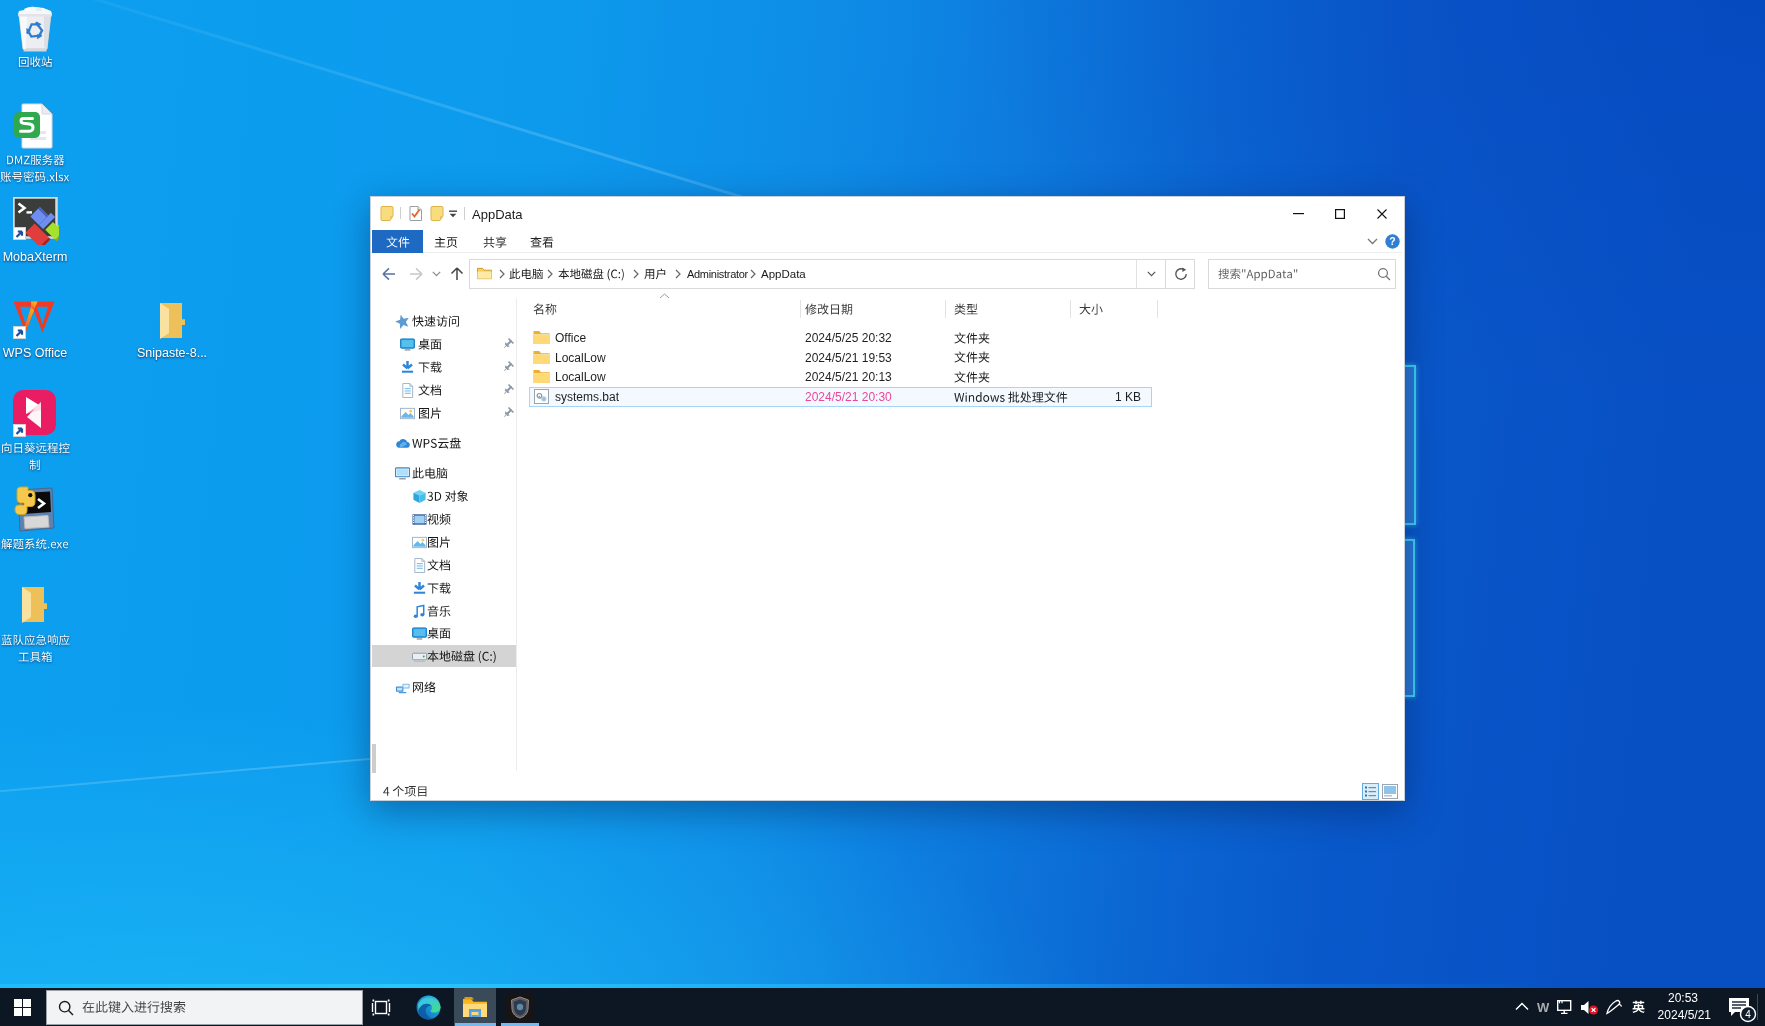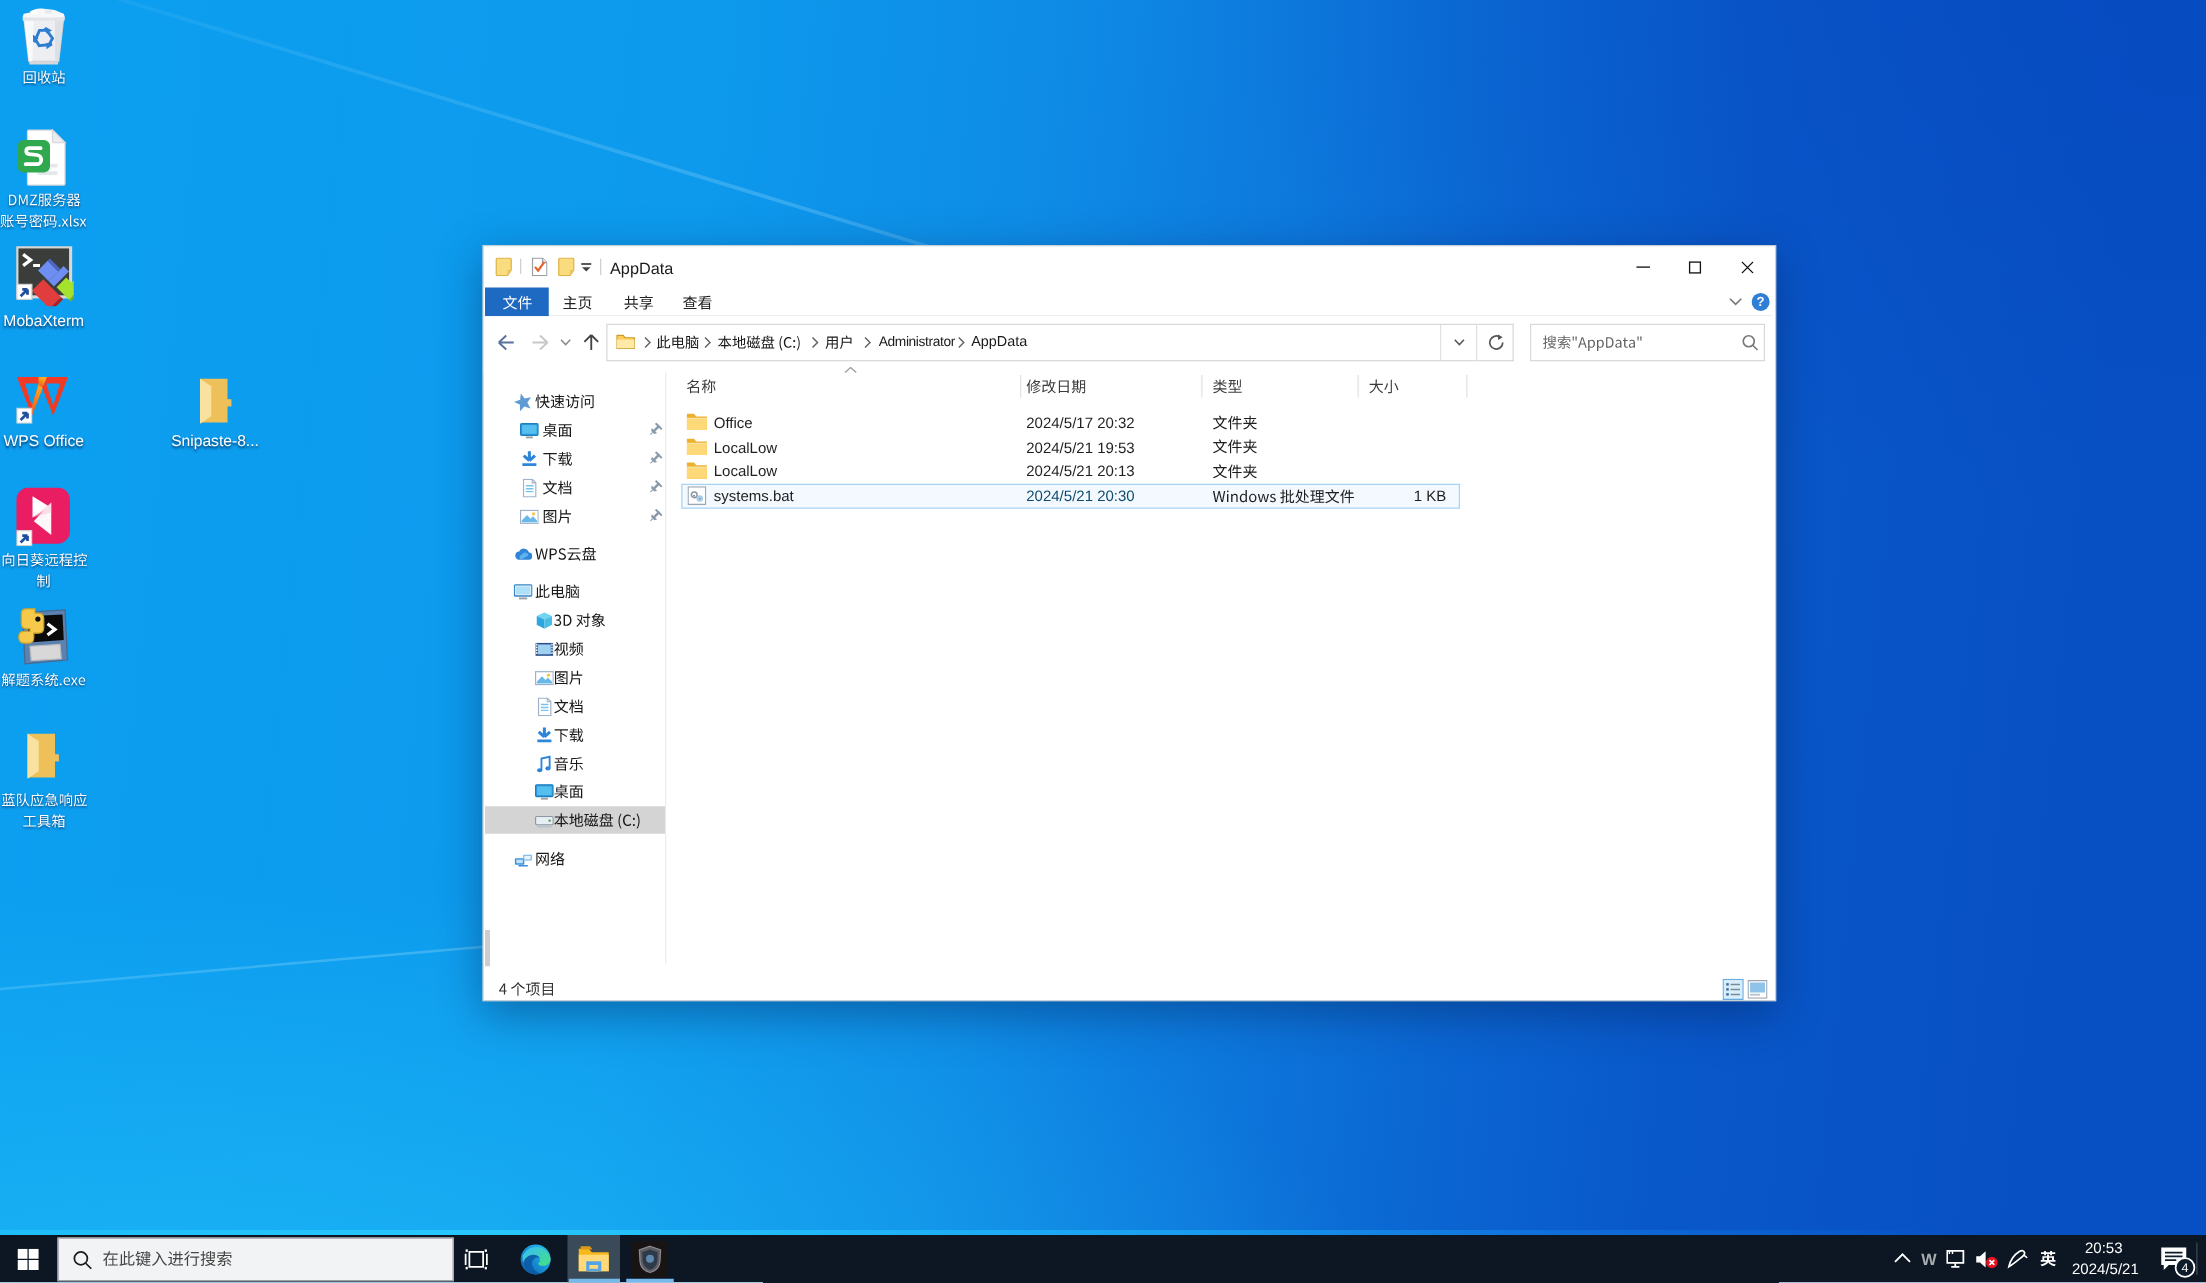--- a/index.html
+++ b/index.html
@@ -143,21 +143,21 @@
 <div style="position:absolute;left:17.8px;top:648.8px;line-height:0;filter:drop-shadow(0 1px 1px rgba(0,20,60,.65));"><svg width="35.5" height="15.2" viewBox="0 -12.2 35.5 15.2">
         <path d="M0.6 -0.8V0H10.9V-0.8H6.2V-7.5H10.3V-8.4H1.2V-7.5H5.2V-0.8Z M18.5 -1C19.7 -0.4 21.1 0.4 21.9 0.9L22.6 0.3C21.7 -0.3 20.3 -1 19 -1.6ZM15.3 -1.5C14.6 -0.9 13.1 -0.1 12 0.3C12.2 0.5 12.5 0.7 12.6 0.9C13.8 0.5 15.2 -0.3 16.1 -1ZM13.9 -9.1V-2.4H12.1V-1.6H22.4V-2.4H20.7V-9.1ZM14.8 -2.4V-3.4H19.9V-2.4ZM14.8 -6.7H19.9V-5.8H14.8ZM14.8 -7.4V-8.4H19.9V-7.4ZM14.8 -5.1H19.9V-4.1H14.8Z M29.6 -3.4H32.6V-2.2H29.6ZM29.6 -4V-5.2H32.6V-4ZM29.6 -1.5H32.6V-0.3H29.6ZM28.7 -6V0.9H29.6V0.4H32.6V0.8H33.5V-6ZM25.1 -9.7C24.8 -8.5 24.1 -7.4 23.4 -6.6C23.6 -6.5 24 -6.3 24.1 -6.2C24.5 -6.6 24.9 -7.2 25.2 -7.8H25.7C25.9 -7.3 26.2 -6.8 26.3 -6.4H25.7V-5.1H23.7V-4.3H25.5C25 -3 24.2 -1.7 23.4 -1C23.6 -0.8 23.8 -0.5 23.9 -0.3C24.5 -1 25.2 -1.9 25.7 -2.9V0.9H26.5V-2.9C27 -2.4 27.6 -1.8 27.8 -1.4L28.4 -2.1C28.1 -2.4 27 -3.4 26.5 -3.8V-4.3H28.4V-5.1H26.5V-6.3L27.1 -6.6C27 -6.9 26.8 -7.4 26.6 -7.8H28.6V-8.5H25.6C25.7 -8.9 25.9 -9.2 26 -9.5ZM29.6 -9.7C29.3 -8.6 28.7 -7.5 27.9 -6.8C28.2 -6.6 28.5 -6.4 28.7 -6.3C29.1 -6.7 29.5 -7.2 29.8 -7.8H30.5C30.8 -7.3 31.2 -6.7 31.4 -6.2L32.1 -6.6C32 -6.9 31.7 -7.4 31.4 -7.8H33.9V-8.5H30.1C30.3 -8.9 30.4 -9.2 30.5 -9.5Z" fill="#fff"></path>
       </svg></div>
 <svg class="abs" style="left:158px;top:302px" width="28" height="40" viewBox="0 0 28 40">
       <path d="M2 1 L24 1 L24 17.5 L27 17.5 L27 23 L24 23 L24 36 L2 36 Z" fill="#eec05a"></path>
       <path d="M24 17.5 L27 17.5 L27 23 L24 23 Z" fill="#eec05a"></path>
       <path d="M2 1 L11 7 L11 31 L2 37 Z" fill="#f9e2a0"></path>
       <path d="M10 7 L24 7 L24 36 L10 31 Z" fill="none"></path>
     </svg>
 <div class="abs" style="left:112.0px;top:345.6px;width:120px;text-align:center;font-size:12.5px;color:#fff;text-shadow:0 1px 2px rgba(0,20,60,.8);white-space:nowrap">Snipaste-8...</div>
-<div class="abs" style="left:386px;top:196px;width:1035px;height:605px;background:#fff;border:1px solid rgba(130,150,170,.45);box-shadow:0 10px 34px rgba(0,25,70,.4)">
+<div class="abs" style="left:370px;top:196px;width:1035px;height:605px;background:#fff;border:1px solid rgba(130,150,170,.45);box-shadow:0 10px 34px rgba(0,25,70,.4)">
 <svg class="abs" style="left:9px;top:9px" width="14" height="15" viewBox="0 0 14 15">
         <path d="M1 1.5 C1 0.9 1.4 0.5 2 0.5 L12 0.5 C12.6 0.5 13 0.9 13 1.5 L13 10 L10 14.5 L2 14.5 C1.4 14.5 1 14.1 1 13.5 Z" fill="#f9dc7e" stroke="#dfb54a" stroke-width="1"></path>
         <path d="M13 10 L10.5 10 C10.2 10 10 10.2 10 10.5 L10 14.5 Z" fill="#e9c35d"></path>
       </svg>
 <div class="abs" style="left:29px;top:10px;width:1px;height:12px;background:#cfcfcf"></div>
 <svg class="abs" style="left:38px;top:9px" width="13" height="15" viewBox="0 0 13 15">
 <path d="M1 0.5 L9 0.5 L12.5 4 L12.5 14.5 L1 14.5 Z" fill="#fff" stroke="#9aa0a6" stroke-width="1"></path>
 <path d="M9 0.5 L9 4 L12.5 4" fill="#eee" stroke="#9aa0a6" stroke-width="1"></path>
 <path d="M3 7.5 L5.5 10.5 L10.5 3.5" stroke="#e8622e" stroke-width="1.8" fill="none"></path>
 </svg>
@@ -457,21 +457,21 @@
 <div class="abs" style="left:429px;top:103px;width:1px;height:18px;background:#e2e2e2"></div>
 <div class="abs" style="left:574px;top:103px;width:1px;height:18px;background:#e2e2e2"></div>
 <div class="abs" style="left:699px;top:103px;width:1px;height:18px;background:#e2e2e2"></div>
 <div class="abs" style="left:786px;top:103px;width:1px;height:18px;background:#e2e2e2"></div>
 <svg class="abs" style="left:162px;top:133px" width="17" height="15" viewBox="0 0 17 15">
         <path d="M0.5 1 L6.2 1 L8 3.2 L16.5 3.2 L16.5 14 L0.5 14 Z" fill="#ecaf2e"></path>
         <path d="M0.5 4.6 L16.5 4.6 L16.5 14 L0.5 14 Z" fill="#ffd977"></path>
         <path d="M0.5 4.6 L16.5 4.6" stroke="#f6e2a0" stroke-width="1"></path>
       </svg>
 <div class="abs" style="left:184px;top:134px;font-size:12px;color:#1f1f1f">Office</div>
-<div class="abs" style="left:434px;top:134px;font-size:12px;color:#1f1f1f">2024/5/17 20:32</div>
+<div class="abs" style="left:434px;top:134px;font-size:12px;color:#1f1f1f">2024/5/25 20:32</div>
 <div style="position:absolute;left:583.0px;top:132.5px;line-height:0;"><svg width="37" height="15.8" viewBox="0 -12.7 37 15.8">
           <path d="M5.1 -9.9C5.4 -9.3 5.8 -8.5 6 -8L7 -8.3C6.8 -8.8 6.4 -9.6 6 -10.2ZM0.6 -8V-7.1H2.5C3.2 -5.3 4.1 -3.7 5.4 -2.4C4 -1.3 2.4 -0.5 0.4 0.1C0.6 0.3 0.9 0.7 1 0.9C3 0.3 4.7 -0.6 6 -1.8C7.4 -0.6 9 0.3 11 0.9C11.1 0.6 11.4 0.2 11.6 0C9.7 -0.4 8.1 -1.3 6.7 -2.4C7.9 -3.6 8.9 -5.2 9.6 -7.1H11.4V-8ZM6 -3C4.9 -4.2 4 -5.5 3.4 -7.1H8.5C7.9 -5.5 7.1 -4.1 6 -3Z M15.8 -4.1V-3.2H19.2V1H20.1V-3.2H23.4V-4.1H20.1V-6.7H22.9V-7.6H20.1V-9.9H19.2V-7.6H17.6C17.8 -8.2 17.9 -8.7 18 -9.3L17.2 -9.5C16.9 -7.9 16.4 -6.4 15.7 -5.4C15.9 -5.3 16.3 -5 16.5 -4.9C16.8 -5.4 17.1 -6 17.4 -6.7H19.2V-4.1ZM15.2 -10C14.6 -8.2 13.5 -6.4 12.4 -5.2C12.5 -5 12.8 -4.6 12.9 -4.4C13.3 -4.8 13.6 -5.2 14 -5.8V0.9H14.9V-7.2C15.3 -8 15.7 -8.9 16.1 -9.8Z M26.1 -6.9C26.6 -6.2 27 -5.2 27.1 -4.6L28 -4.8C27.8 -5.4 27.4 -6.4 26.9 -7.1ZM32.8 -7.1C32.5 -6.4 32 -5.4 31.5 -4.8L32.3 -4.5C32.7 -5.1 33.3 -6.1 33.7 -6.9ZM29.6 -10.1V-8.3H25.1V-7.4H29.6C29.5 -6.3 29.5 -5.3 29.3 -4.4H24.7V-3.5H29C28.5 -1.8 27.2 -0.6 24.6 0.2C24.8 0.4 25 0.7 25.1 1C28 0.1 29.4 -1.3 30 -3.3C30.9 -1.2 32.5 0.3 34.9 0.9C35 0.7 35.2 0.3 35.4 0.1C33.2 -0.4 31.7 -1.7 30.8 -3.5H35.3V-4.4H30.2C30.4 -5.3 30.5 -6.3 30.5 -7.4H34.9V-8.3H30.5L30.5 -10.1Z" fill="#1f1f1f"></path>
         </svg></div>
 <svg class="abs" style="left:162px;top:153px" width="17" height="15" viewBox="0 0 17 15">
         <path d="M0.5 1 L6.2 1 L8 3.2 L16.5 3.2 L16.5 14 L0.5 14 Z" fill="#ecaf2e"></path>
         <path d="M0.5 4.6 L16.5 4.6 L16.5 14 L0.5 14 Z" fill="#ffd977"></path>
         <path d="M0.5 4.6 L16.5 4.6" stroke="#f6e2a0" stroke-width="1"></path>
       </svg>
 <div class="abs" style="left:184px;top:154px;font-size:12px;color:#1f1f1f">LocalLow</div>
 <div class="abs" style="left:434px;top:154px;font-size:12px;color:#1f1f1f">2024/5/21 19:53</div>
@@ -492,21 +492,21 @@
 <svg class="abs" style="left:163px;top:192px" width="15" height="15" viewBox="0 0 15 15">
 <rect x="0.5" y="0.5" width="14" height="14" fill="#fff" stroke="#9aa5b1" stroke-width="1"></rect>
 <g fill="none" stroke="#8a95a2" stroke-width="1.2">
           <circle cx="5.4" cy="6.8" r="2.3"></circle>
         </g>
         <circle cx="9.8" cy="9.8" r="2.6" fill="#a8cce8"></circle>
 <circle cx="5.2" cy="7.5" r="0.8" fill="#7e8b99"></circle>
         <circle cx="10" cy="10" r="0.6" fill="#7e8b99"></circle>
 </svg>
 <div class="abs" style="left:184px;top:193px;font-size:12px;color:#1f1f1f">systems.bat</div>
-<div class="abs" style="left:434px;top:193px;font-size:12px;color:#0c4a6e">2024/5/21 20:30</div>
+<div class="abs" style="left:434px;top:193px;font-size:12px;color:#ec4899">2024/5/21 20:30</div>
 <div style="position:absolute;left:583.0px;top:191.6px;line-height:0;"><svg width="114.8" height="15.8" viewBox="0 -12.7 114.8 15.8">
           <path d="M2.2 0H3.5L4.8 -5.3C4.9 -6 5.1 -6.6 5.2 -7.3H5.3C5.4 -6.6 5.6 -6 5.7 -5.3L7.1 0H8.4L10.2 -8.8H9.2L8.2 -4C8.1 -3.1 7.9 -2.1 7.7 -1.2H7.7C7.4 -2.1 7.2 -3.1 7 -4L5.8 -8.8H4.8L3.6 -4C3.4 -3.1 3.1 -2.1 3 -1.2H2.9C2.7 -2.1 2.6 -3.1 2.4 -4L1.5 -8.8H0.3Z M11.6 0H12.7V-6.5H11.6ZM12.2 -7.9C12.6 -7.9 12.9 -8.1 12.9 -8.6C12.9 -9 12.6 -9.3 12.2 -9.3C11.8 -9.3 11.5 -9 11.5 -8.6C11.5 -8.1 11.8 -7.9 12.2 -7.9Z M14.9 0H16V-4.7C16.7 -5.4 17.1 -5.7 17.8 -5.7C18.7 -5.7 19.1 -5.2 19.1 -4V0H20.1V-4.1C20.1 -5.8 19.5 -6.7 18.2 -6.7C17.3 -6.7 16.6 -6.2 16 -5.6H15.9L15.8 -6.5H14.9Z M24.5 0.2C25.3 0.2 26 -0.3 26.5 -0.8H26.5L26.6 0H27.5V-9.6H26.4V-7L26.4 -5.9C25.9 -6.4 25.4 -6.7 24.6 -6.7C23.1 -6.7 21.8 -5.4 21.8 -3.3C21.8 -1.1 22.8 0.2 24.5 0.2ZM24.7 -0.8C23.6 -0.8 22.9 -1.7 22.9 -3.3C22.9 -4.8 23.8 -5.8 24.8 -5.8C25.3 -5.8 25.8 -5.6 26.4 -5.1V-1.7C25.8 -1.1 25.3 -0.8 24.7 -0.8Z M32.2 0.2C33.8 0.2 35.2 -1.1 35.2 -3.3C35.2 -5.4 33.8 -6.7 32.2 -6.7C30.6 -6.7 29.2 -5.4 29.2 -3.3C29.2 -1.1 30.6 0.2 32.2 0.2ZM32.2 -0.8C31.1 -0.8 30.3 -1.8 30.3 -3.3C30.3 -4.8 31.1 -5.8 32.2 -5.8C33.4 -5.8 34.1 -4.8 34.1 -3.3C34.1 -1.8 33.4 -0.8 32.2 -0.8Z M38 0H39.3L40.2 -3.5C40.4 -4.1 40.5 -4.7 40.6 -5.4H40.7C40.9 -4.7 41 -4.1 41.1 -3.5L42.1 0H43.4L45.2 -6.5H44.1L43.2 -2.7C43 -2.1 42.9 -1.5 42.8 -0.9H42.7C42.6 -1.5 42.4 -2.1 42.3 -2.7L41.2 -6.5H40.2L39.2 -2.7C39 -2.1 38.9 -1.5 38.7 -0.9H38.7C38.5 -1.5 38.4 -2.1 38.3 -2.7L37.3 -6.5H36.2Z M48.3 0.2C49.8 0.2 50.7 -0.7 50.7 -1.8C50.7 -3 49.6 -3.4 48.7 -3.8C48 -4 47.3 -4.3 47.3 -4.9C47.3 -5.4 47.7 -5.8 48.5 -5.8C49.1 -5.8 49.5 -5.6 50 -5.3L50.5 -5.9C50 -6.3 49.3 -6.7 48.5 -6.7C47.1 -6.7 46.2 -5.9 46.2 -4.8C46.2 -3.7 47.2 -3.3 48.1 -3C48.9 -2.7 49.6 -2.4 49.6 -1.7C49.6 -1.2 49.2 -0.7 48.3 -0.7C47.6 -0.7 47 -1 46.4 -1.5L45.9 -0.7C46.5 -0.2 47.4 0.2 48.3 0.2Z M56 -10.1V-7.7H54.3V-6.8H56V-4.2C55.3 -4 54.7 -3.9 54.2 -3.7L54.5 -2.9L56 -3.3V-0.2C56 -0 55.9 0 55.8 0C55.6 0 55.1 0.1 54.5 0C54.6 0.3 54.8 0.6 54.8 0.9C55.6 0.9 56.1 0.9 56.4 0.7C56.8 0.6 56.9 0.3 56.9 -0.2V-3.6L58.4 -4L58.3 -4.8L56.9 -4.4V-6.8H58.2V-7.7H56.9V-10.1ZM58.8 0.8C59 0.6 59.3 0.4 61.4 -0.6C61.4 -0.8 61.3 -1.1 61.3 -1.4L59.7 -0.7V-5.4H61.4V-6.2H59.7V-9.9H58.8V-0.9C58.8 -0.4 58.5 -0.2 58.3 -0C58.5 0.2 58.7 0.5 58.8 0.8ZM64.4 -7.3C64 -6.8 63.3 -6.2 62.7 -5.8V-9.9H61.8V-0.8C61.8 0.4 62.1 0.7 62.9 0.7C63.1 0.7 64 0.7 64.2 0.7C65.1 0.7 65.3 0.1 65.3 -1.5C65.1 -1.5 64.7 -1.7 64.5 -1.9C64.5 -0.6 64.4 -0.2 64.2 -0.2C64 -0.2 63.2 -0.2 63.1 -0.2C62.8 -0.2 62.7 -0.3 62.7 -0.8V-4.8C63.5 -5.3 64.4 -6 65.1 -6.7Z M70.9 -7.3C70.7 -5.7 70.3 -4.3 69.7 -3.1C69.2 -4 68.8 -5 68.5 -6.3C68.6 -6.7 68.7 -7 68.8 -7.3ZM68.4 -10C68.1 -7.7 67.4 -5.4 66.4 -4.2C66.7 -4 67 -3.8 67.2 -3.7C67.5 -4.1 67.8 -4.6 68 -5.2C68.3 -4 68.7 -3.1 69.2 -2.3C68.4 -1.1 67.4 -0.3 66.2 0.3C66.4 0.4 66.8 0.8 66.9 1C68.1 0.4 69 -0.4 69.8 -1.5C71.2 0.2 73.2 0.6 75.2 0.6H77C77.1 0.3 77.2 -0.1 77.4 -0.3C76.9 -0.3 75.7 -0.3 75.3 -0.3C73.4 -0.3 71.6 -0.7 70.3 -2.3C71.1 -3.8 71.7 -5.6 71.9 -8L71.3 -8.2L71.1 -8.2H69C69.2 -8.7 69.3 -9.3 69.4 -9.8ZM73.2 -10.1V-1.2H74.1V-6.2C75 -5.3 75.8 -4.2 76.2 -3.4L77 -3.9C76.5 -4.8 75.4 -6.1 74.4 -7.1L74.1 -6.9V-10.1Z M83.5 -6.5H85.3V-4.9H83.5ZM86.1 -6.5H88V-4.9H86.1ZM83.5 -8.7H85.3V-7.2H83.5ZM86.1 -8.7H88V-7.2H86.1ZM81.6 -0.3V0.6H89.4V-0.3H86.2V-1.9H89V-2.7H86.2V-4.2H88.8V-9.5H82.7V-4.2H85.3V-2.7H82.5V-1.9H85.3V-0.3ZM78.2 -1.2 78.4 -0.3C79.5 -0.6 80.9 -1.1 82.2 -1.5L82 -2.4L80.7 -2V-5H81.9V-5.8H80.7V-8.4H82.1V-9.3H78.3V-8.4H79.8V-5.8H78.5V-5H79.8V-1.7C79.2 -1.5 78.7 -1.3 78.2 -1.2Z M94.9 -9.9C95.2 -9.3 95.6 -8.5 95.8 -8L96.8 -8.3C96.6 -8.8 96.2 -9.6 95.8 -10.2ZM90.4 -8V-7.1H92.3C93 -5.3 93.9 -3.7 95.2 -2.4C93.8 -1.3 92.2 -0.5 90.2 0.1C90.4 0.3 90.7 0.7 90.8 0.9C92.8 0.3 94.5 -0.6 95.8 -1.8C97.2 -0.6 98.8 0.3 100.8 0.9C100.9 0.6 101.2 0.2 101.4 0C99.5 -0.4 97.8 -1.3 96.5 -2.4C97.7 -3.6 98.7 -5.2 99.3 -7.1H101.2V-8ZM95.8 -3C94.7 -4.2 93.8 -5.5 93.2 -7.1H98.3C97.7 -5.5 96.9 -4.1 95.8 -3Z M105.6 -4.1V-3.2H109V1H109.9V-3.2H113.2V-4.1H109.9V-6.7H112.7V-7.6H109.9V-9.9H109V-7.6H107.4C107.6 -8.2 107.7 -8.7 107.8 -9.3L107 -9.5C106.7 -7.9 106.2 -6.4 105.5 -5.4C105.7 -5.3 106.1 -5 106.3 -4.9C106.6 -5.4 106.9 -6 107.1 -6.7H109V-4.1ZM105 -10C104.4 -8.2 103.3 -6.4 102.2 -5.2C102.3 -5 102.6 -4.6 102.7 -4.4C103.1 -4.8 103.4 -5.2 103.8 -5.8V0.9H104.7V-7.2C105.1 -8 105.5 -8.9 105.9 -9.8Z" fill="#1f1f1f"></path>
         </svg></div>
 <div class="abs" style="left:710px;top:193px;width:60px;text-align:right;font-size:12px;color:#1f1f1f">1 KB</div>
 <div style="position:absolute;left:12.0px;top:585.6px;line-height:0;"><svg width="46.3" height="15.8" viewBox="0 -12.7 46.3 15.8">
           <path d="M4.1 0H5.1V-2.4H6.3V-3.3H5.1V-8.8H3.9L0.2 -3.1V-2.4H4.1ZM4.1 -3.3H1.4L3.4 -6.3C3.6 -6.7 3.9 -7.2 4.1 -7.6H4.1C4.1 -7.2 4.1 -6.4 4.1 -6Z M14.9 -6.6V0.9H15.8V-6.6ZM15.4 -10.1C14.2 -8.1 12 -6.3 9.8 -5.4C10 -5.1 10.3 -4.8 10.4 -4.5C12.3 -5.4 14.1 -6.8 15.4 -8.5C17 -6.6 18.5 -5.4 20.3 -4.5C20.5 -4.8 20.7 -5.1 21 -5.3C19.1 -6.2 17.4 -7.4 15.9 -9.2L16.2 -9.7Z M28.8 -6V-3.5C28.8 -2.2 28.4 -0.7 25.2 0.2C25.4 0.4 25.6 0.7 25.7 0.9C29.1 -0.1 29.7 -1.9 29.7 -3.5V-6ZM29.6 -1.1C30.5 -0.5 31.7 0.4 32.3 0.9L32.9 0.3C32.3 -0.3 31.1 -1.1 30.2 -1.7ZM21.7 -2.2 21.9 -1.3C23 -1.6 24.5 -2.1 25.9 -2.6L25.8 -3.4L24.3 -3V-7.8H25.7V-8.7H21.9V-7.8H23.4V-2.7ZM26.4 -7.5V-1.8H27.2V-6.7H31.1V-1.9H32V-7.5H29.2C29.4 -7.9 29.6 -8.3 29.8 -8.7H32.8V-9.6H25.9V-8.7H28.7C28.6 -8.3 28.4 -7.9 28.3 -7.5Z M36.1 -5.6H42.5V-3.7H36.1ZM36.1 -6.5V-8.4H42.5V-6.5ZM36.1 -2.8H42.5V-0.8H36.1ZM35.2 -9.3V0.9H36.1V0.1H42.5V0.9H43.4V-9.3Z" fill="#333"></path>
         </svg></div>
 <svg class="abs" style="left:991px;top:586px" width="17" height="17" viewBox="0 0 17 17">
 <rect x="0.5" y="0.5" width="16" height="16" fill="#d9eefb" stroke="#66abe0" stroke-width="1"></rect>
 <g fill="#3a6ea5">

